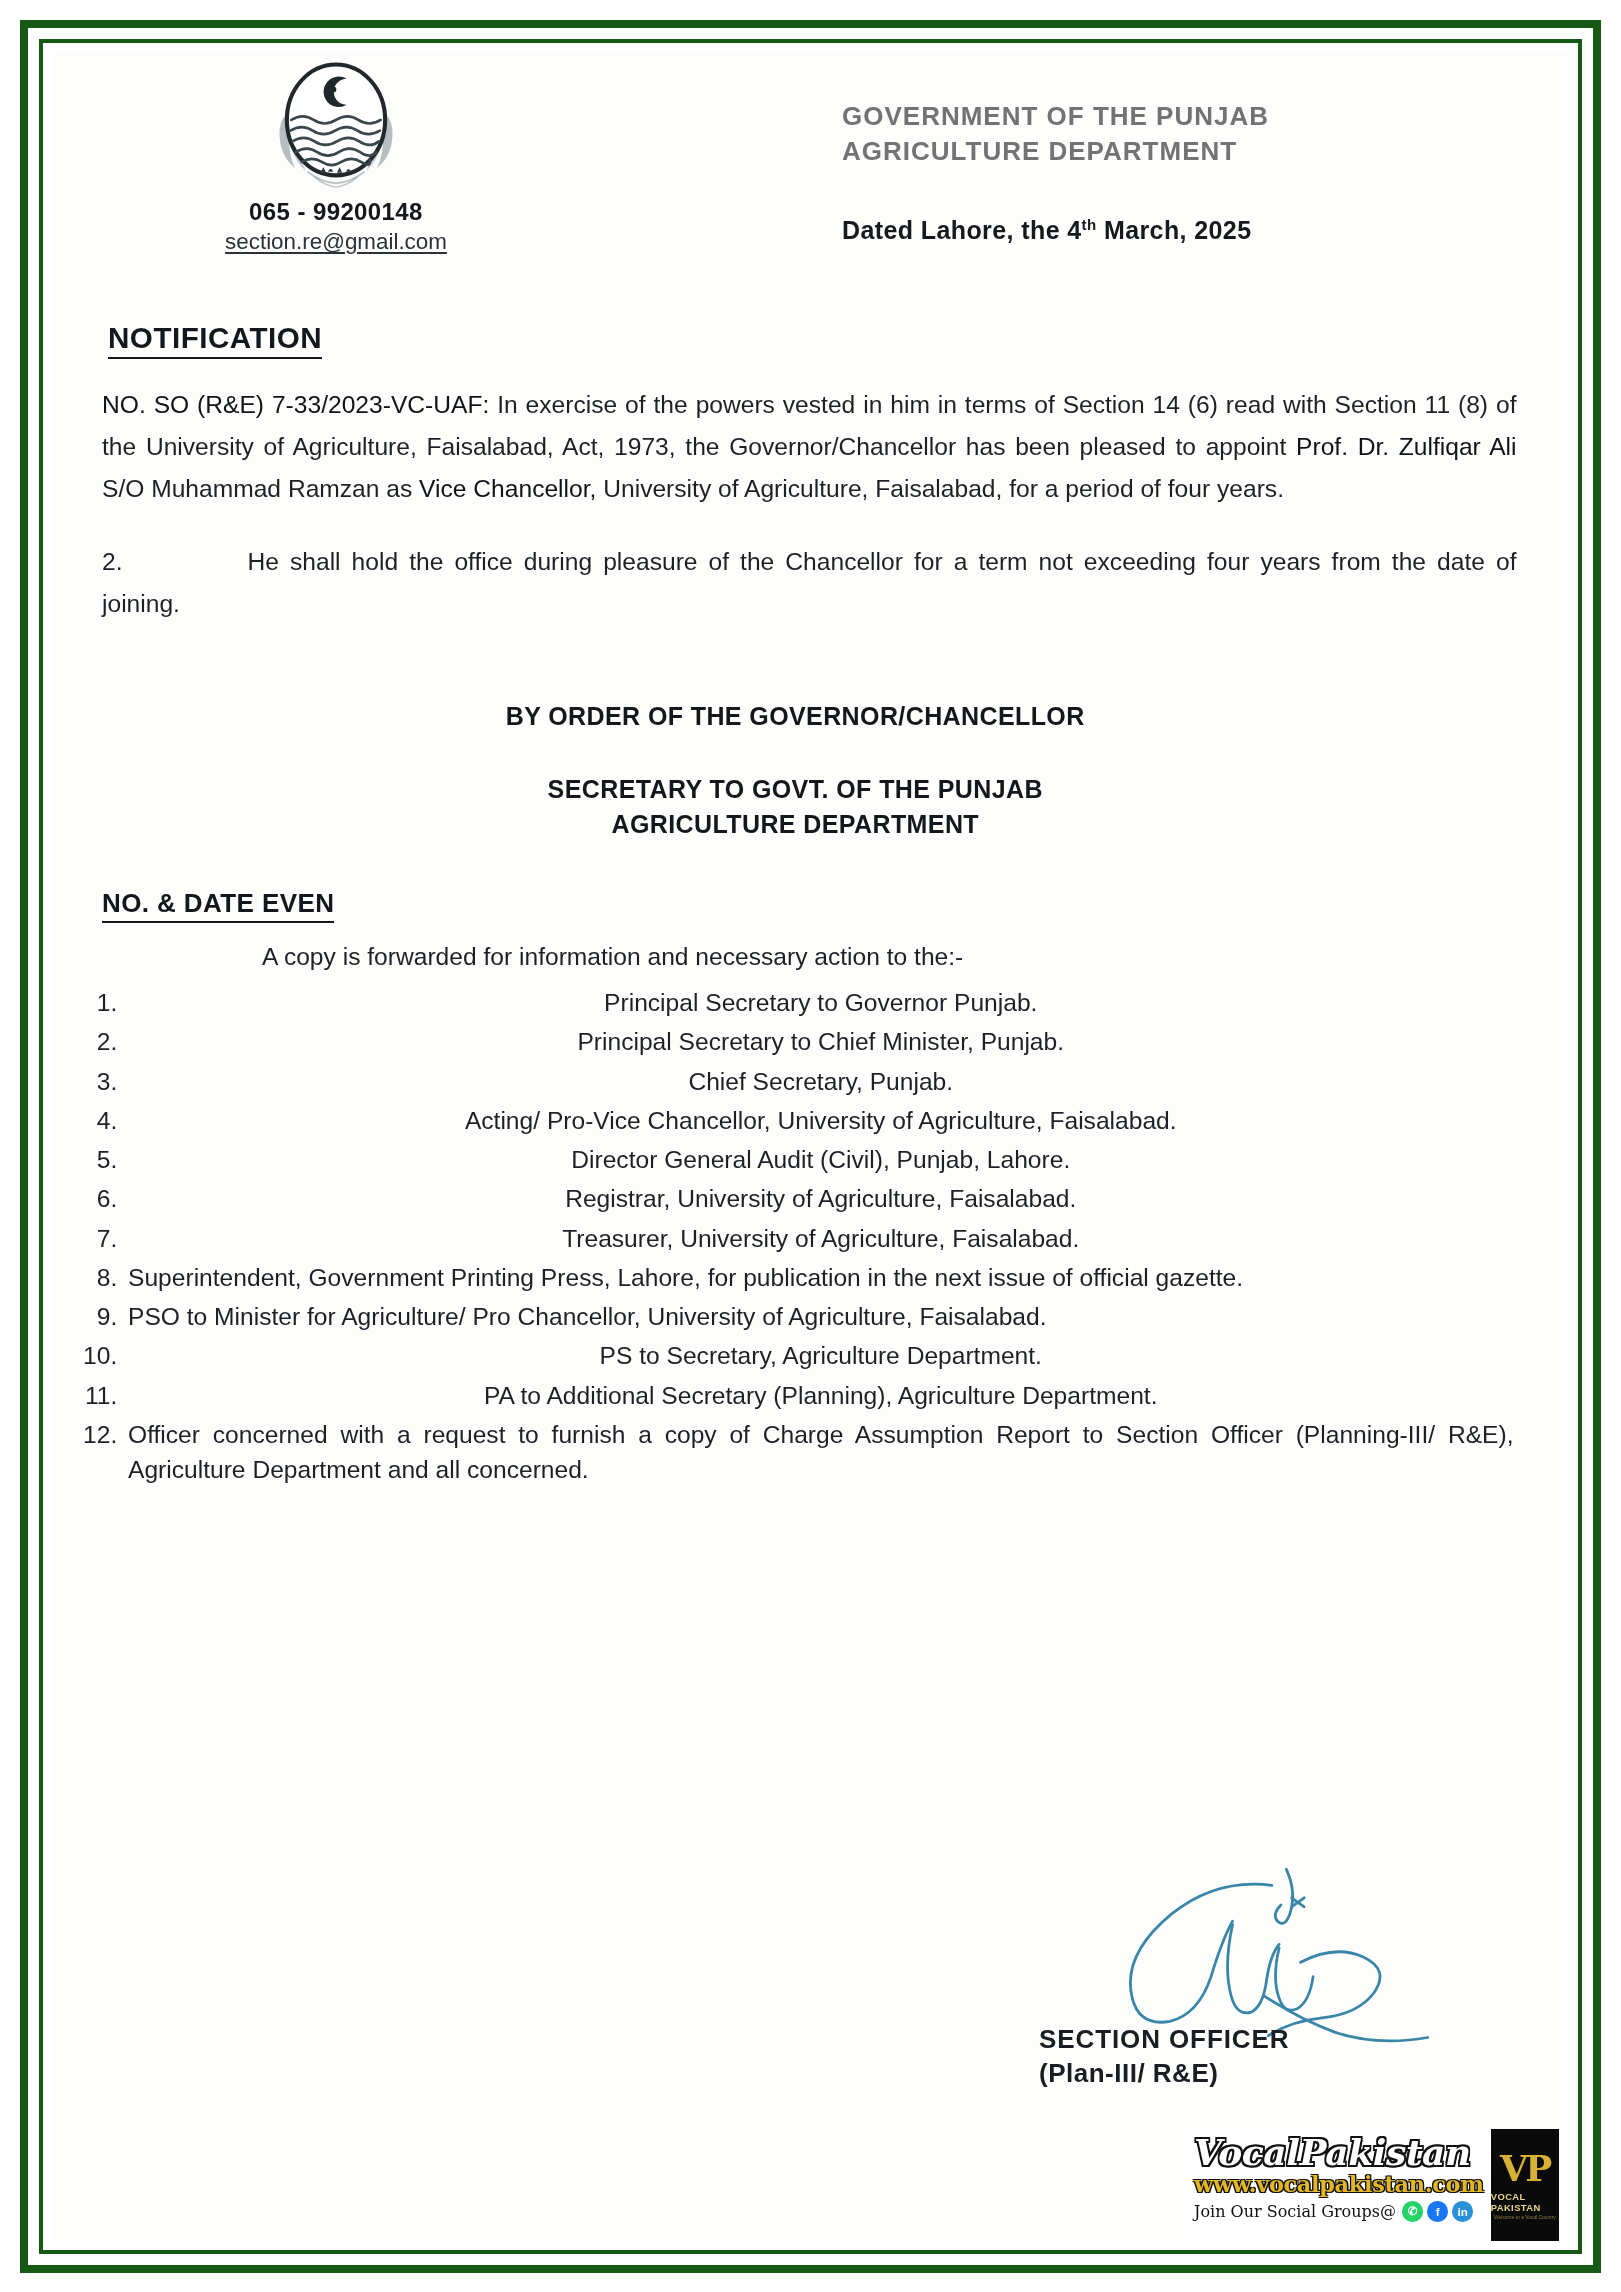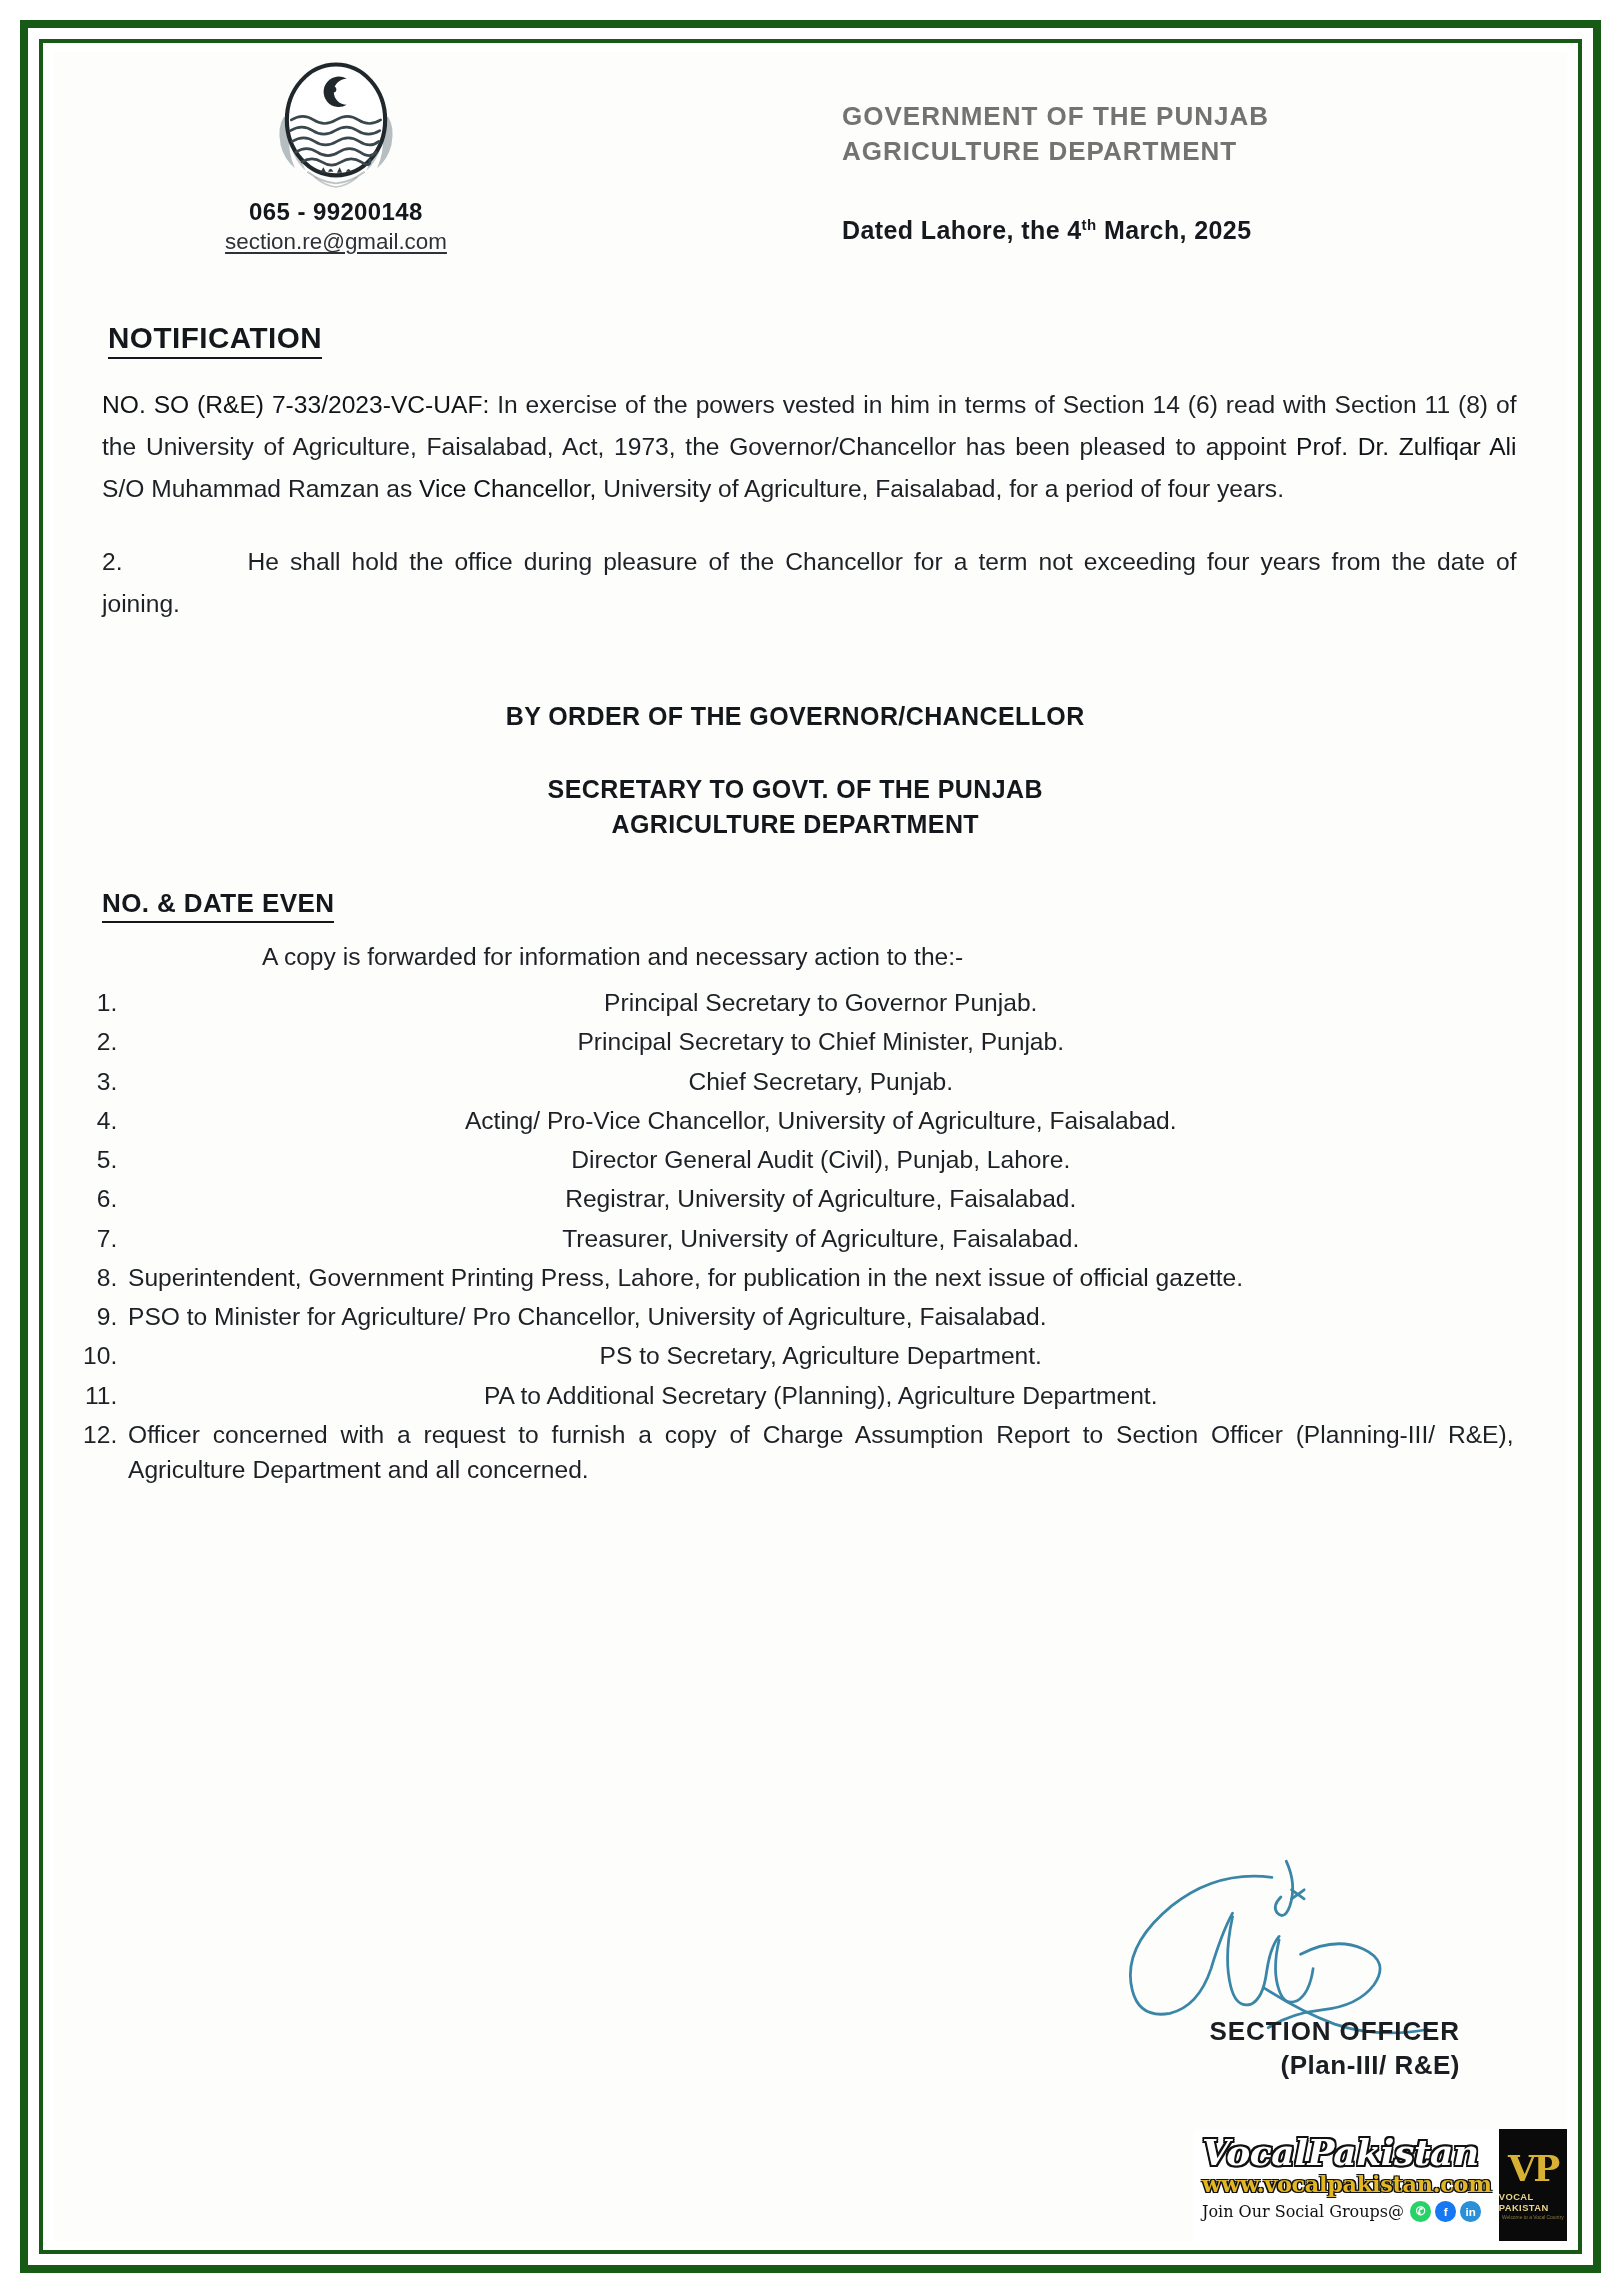--- a/index.html
+++ b/index.html
@@ -228,23 +228,23 @@
   .dist-text {
     flex: 1;
     text-align: justify;
   }
   .dist-text.nowrapjust { text-align: center; }
 
   
   .sig-area {
     position: absolute;
     right: 107px;
-    bottom: 158px;
+    bottom: 150px;
     width: 421px;
-    text-align: right;
+    text-align: left;
   }
   .sig-svg {
     position: absolute;
     right: 9px;
     bottom: 32px;
     width: 385px;
     height: 197px;
     pointer-events: none;
   }
   .sig-title {
@@ -260,21 +260,21 @@
     font-size: 26px;
     font-weight: bold;
     letter-spacing: 0.5px;
     color: #1a1e22;
     line-height: 1.3;
   }
 
   
   .watermark {
     position: absolute;
-    right: 0px;
+    right: 8px;
     bottom: 0px;
     width: 374px;
     height: 112px;
     background: #ffffff;
     display: flex;
     align-items: stretch;
   }
   .wm-text {
     flex: 1;
     padding: 5.4px 7.2px 3.6px 9px;

